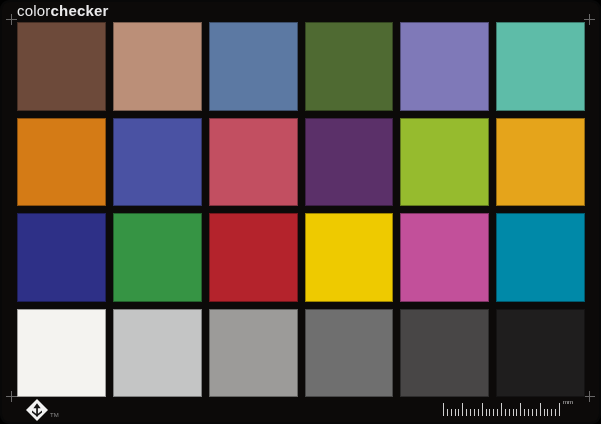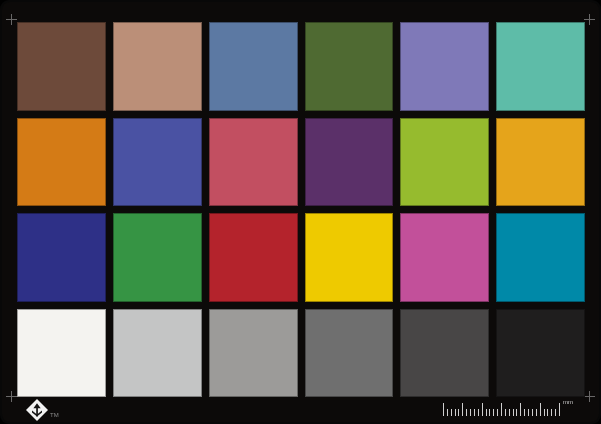--- a/index.html
+++ b/index.html
@@ -126,20 +126,23 @@
     color: #c9c9c9;
     line-height: 7px;
   }
 </style>
 </head>
 <body>
 
 <div id="chart-root">
   <div class="card-body"></div>
 
+  <div class="brand">
+    <span class="b-light">color</span><span class="b-bold">checker</span>
+  </div>
 
   <div class="cross tl"></div>
   <div class="cross tr"></div>
   <div class="cross bl"></div>
   <div class="cross br"></div>
 
   <div class="grid" id="patch-grid">
       <div class="patch" style="background: rgb(109, 74, 58);"></div>
       <div class="patch" style="background: rgb(187, 143, 120);"></div>
       <div class="patch" style="background: rgb(92, 121, 163);"></div>

